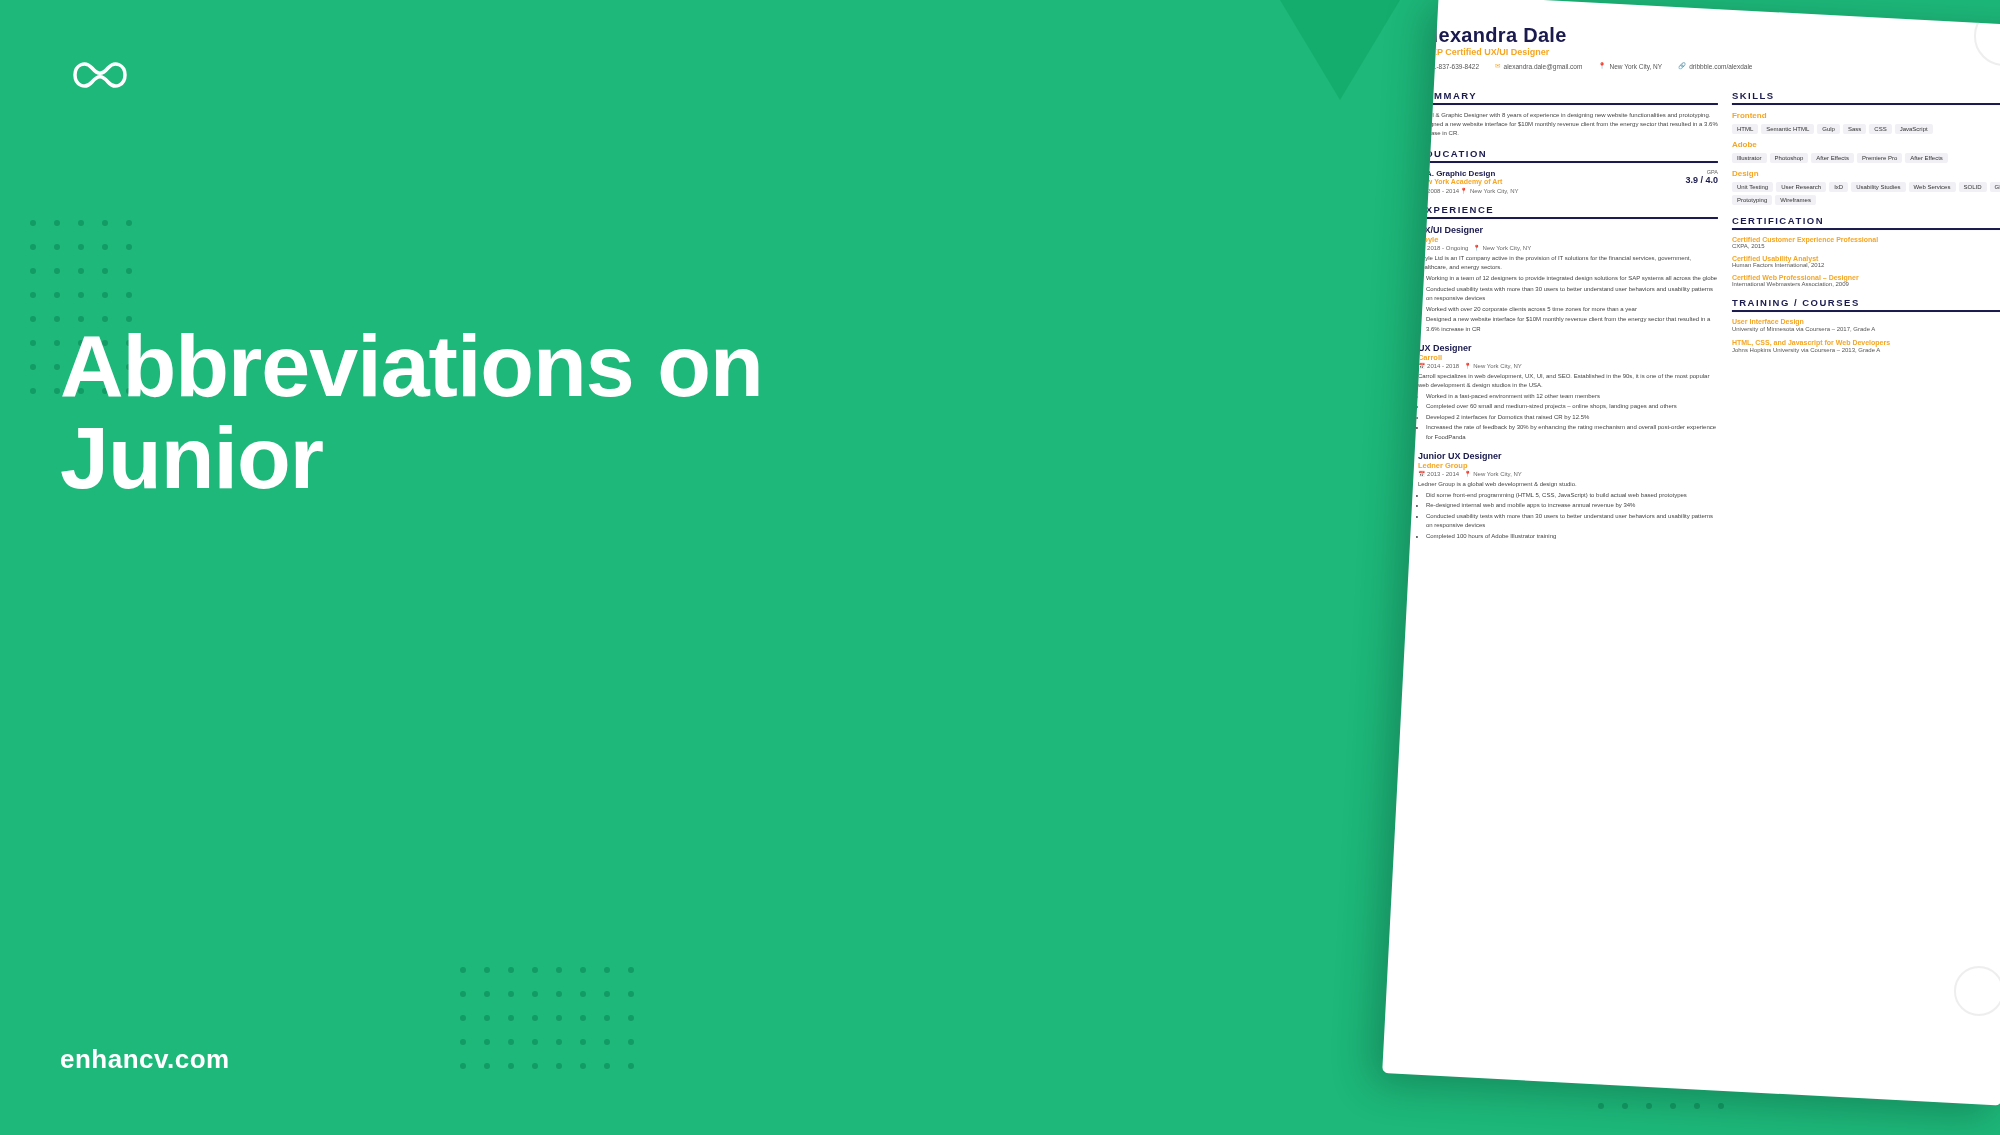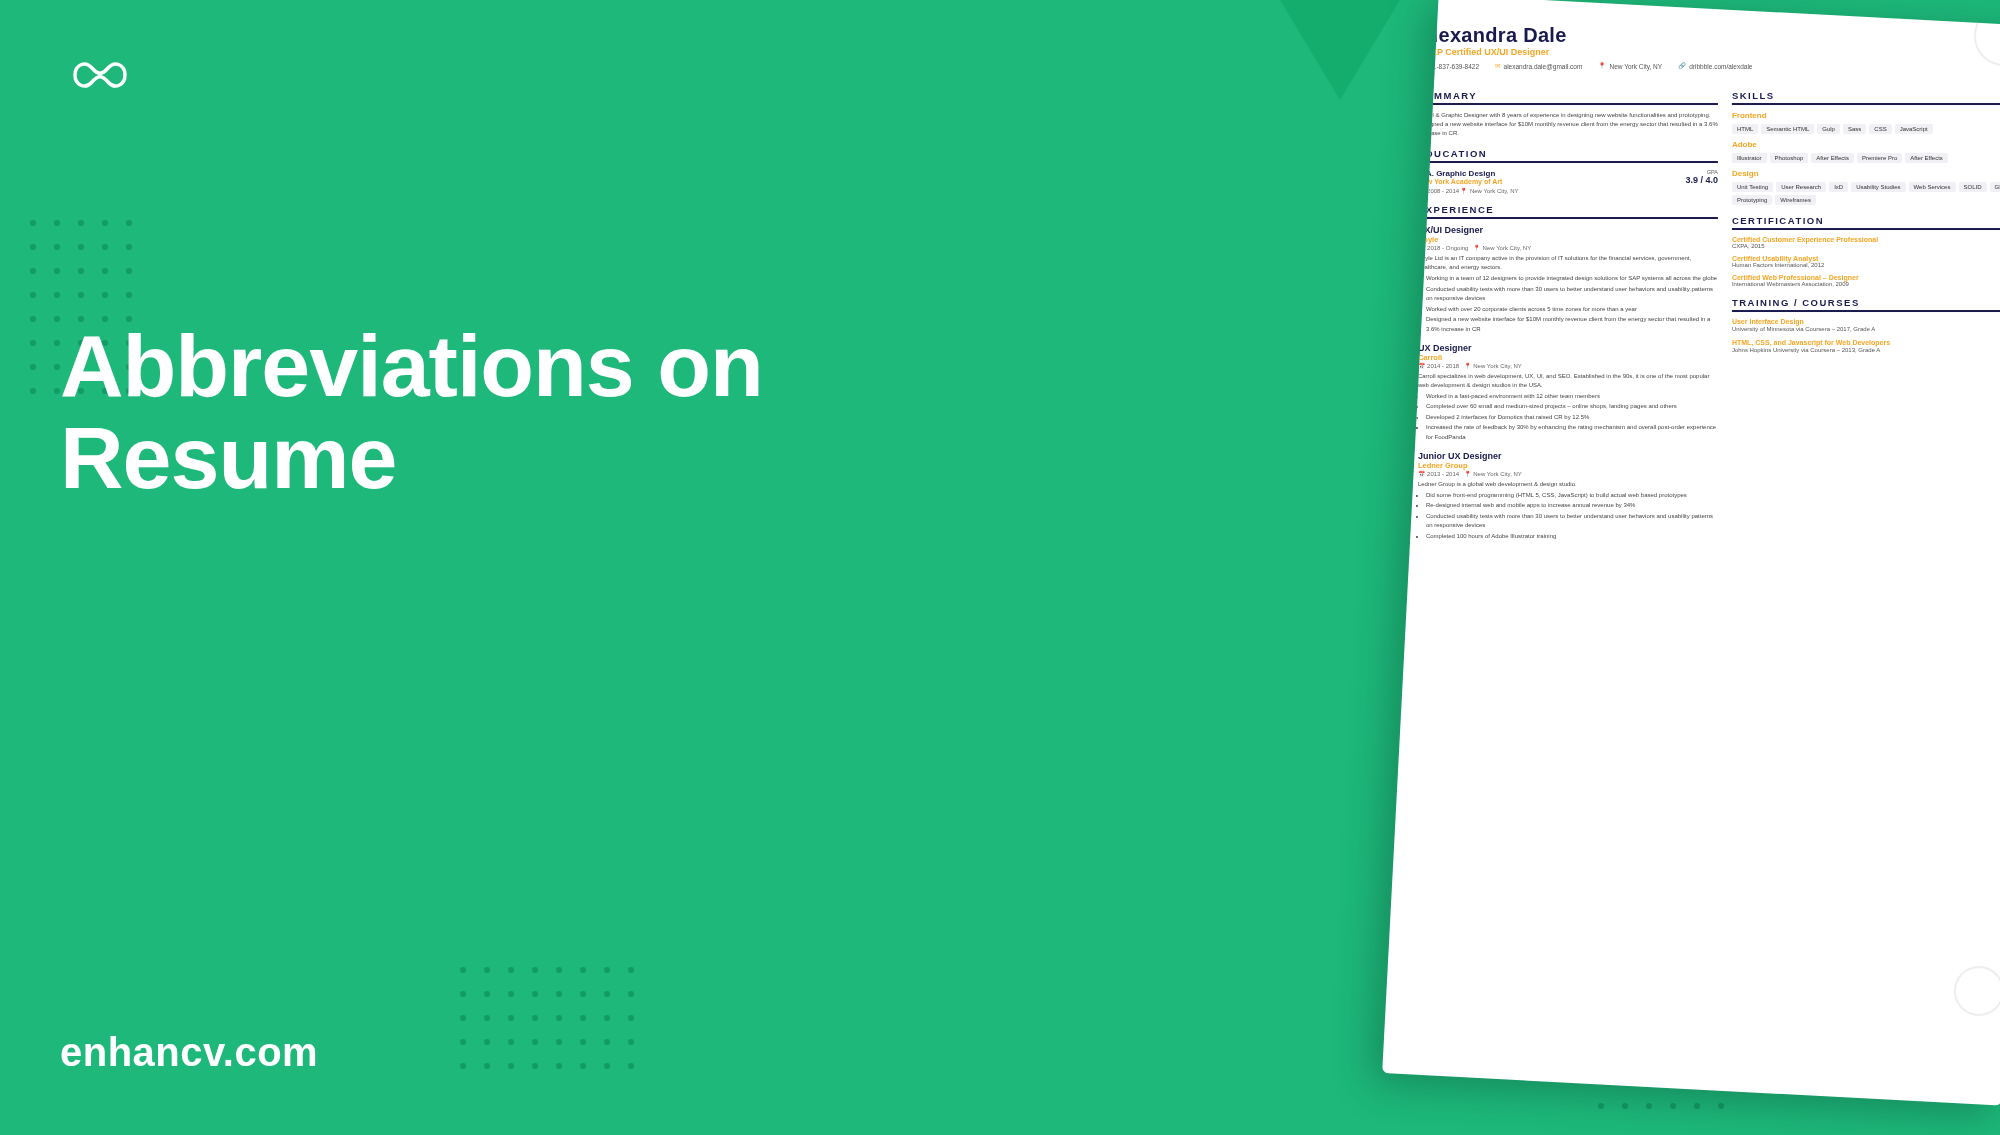--- a/index.html
+++ b/index.html
@@ -85,21 +85,21 @@
       letter-spacing: -1px;
       max-width: 720px;
     }
 
     
     .website-url {
       position: absolute;
       bottom: 60px;
       left: 60px;
       color: white;
-      font-size: 40px;
+      font-size: 26px;
       font-weight: 600;
       letter-spacing: 0.5px;
     }
 
     
     .resume-card {
       position: absolute;
       right: -30px;
       top: 10px;
       width: 620px;
@@ -562,21 +562,21 @@
 
 <div class="geo-shape triangle-top-right"></div>
 
 <div class="logo">
   <svg viewBox="0 0 80 50" xmlns="http://www.w3.org/2000/svg">
 
     <path d="M15 25 C15 15, 25 10, 32 18 C38 25, 42 25, 48 18 C55 10, 65 15, 65 25 C65 35, 55 40, 48 32 C42 25, 38 25, 32 32 C25 40, 15 35, 15 25 Z" fill="none" stroke="white" stroke-width="3.5"></path>
   </svg>
 </div>
 
-<div class="main-title">Abbreviations on Resume</div>
+<div class="main-title">Abbreviations on Junior</div>
 
 <div class="website-url">enhancv.com</div>
 
 <div class="resume-card">
   <div class="resume-inner">
 
     <div class="deco-circle-top"></div>
 
     <div class="resume-header">
       <div class="resume-name">Alexandra Dale</div>

